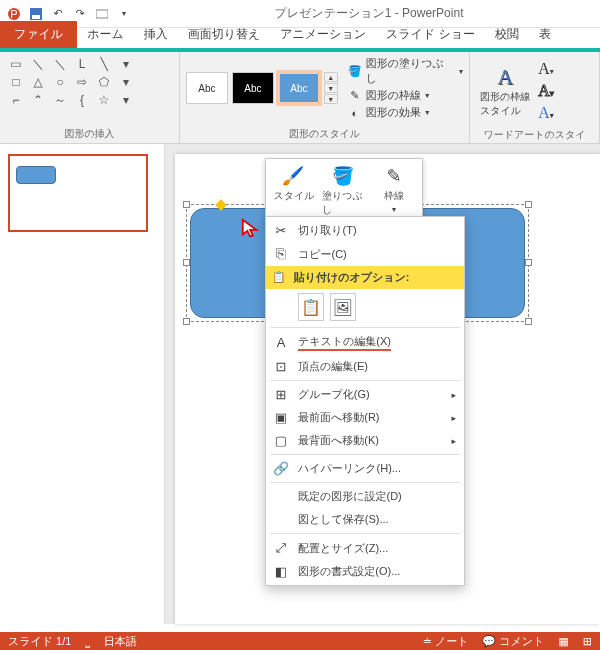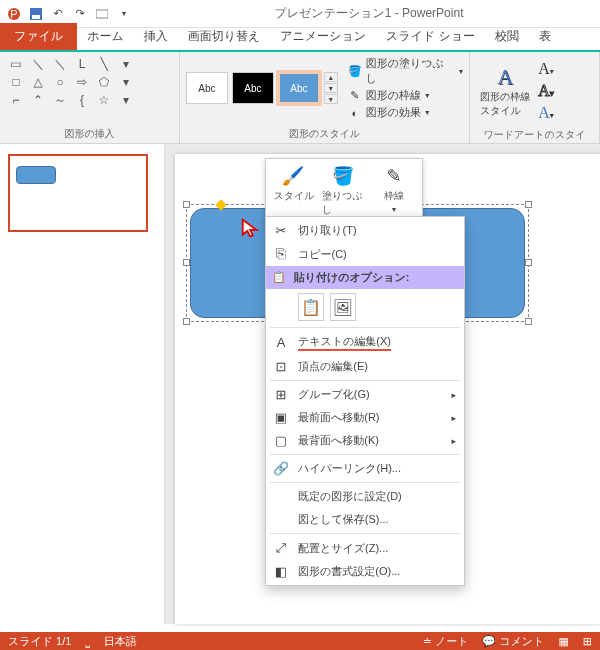--- a/index.html
+++ b/index.html
@@ -1,21 +1,21 @@
 <!DOCTYPE html>
 <html><head>
 <meta charset="utf-8">
 <style>
 *{margin:0;padding:0;box-sizing:border-box;font-family:"Meiryo UI","Yu Gothic UI",sans-serif;font-size:11px;color:#444}
 body{width:600px;height:650px;background:#fff;overflow:hidden;position:relative}
 .titlebar{height:28px;background:#fff;display:flex;align-items:center;border-bottom:1px solid #e1e1e1}
 .qat{display:flex;align-items:center;gap:2px;padding:0 4px}
 .qat-icon{width:20px;height:20px;display:flex;align-items:center;justify-content:center}
 .doc-title{flex:1;text-align:center;font-size:12px;color:#666}
-.ribbon-tabs{height:24px;background:#fff;display:flex;align-items:flex-end;border-bottom:2px solid #14b8a6}
+.ribbon-tabs{height:24px;background:#fff;display:flex;align-items:flex-end;border-bottom:4px solid #14b8a6}
 .file-tab{background:#d24726;color:#fff;padding:5px 14px;font-size:12px}
 .rtab{padding:5px 10px;font-size:12px;color:#444;cursor:pointer}
 .ribbon{height:92px;background:#f1f1f1;border-bottom:1px solid #d4d4d4;display:flex}
 .rgroup{border-right:1px solid #d4d4d4;padding:4px 6px 2px;display:flex;flex-direction:column;justify-content:space-between}
 .rgroup-label{text-align:center;font-size:10px;color:#666;padding-top:2px}
 .shapes-grid{display:grid;grid-template-columns:repeat(6,20px);grid-auto-rows:16px;gap:2px}
 .shapes-grid span{display:flex;align-items:center;justify-content:center;font-size:12px;color:#555}
 .style-row{display:flex;align-items:center;gap:4px}
 .style-thumb{width:42px;height:32px;border:1px solid #ccc;border-radius:0;display:flex;align-items:center;justify-content:center;font-size:10px}
 .style-thumb.white{background:#fff;color:#333}
@@ -45,21 +45,21 @@
 .rot-diamond{position:absolute;left:30px;top:-4px;width:8px;height:8px;background:#ffc000;transform:rotate(45deg)}
 .mini-toolbar{position:absolute;left:265px;top:158px;background:#fff;border:1px solid #c9c9c9;box-shadow:0 2px 6px rgba(0,0,0,.2);display:flex;padding:4px;gap:2px}
 .mini-btn{width:48px;display:flex;flex-direction:column;align-items:center;gap:2px;padding:2px}
 .mini-btn .icon{font-size:18px}
 .mini-btn .lbl{font-size:10px;color:#555}
 .ctx-menu{position:absolute;left:265px;top:216px;width:200px;background:#fff;border:1px solid #c9c9c9;box-shadow:0 4px 12px rgba(0,0,0,.25);padding:2px 0}
 .ctx-item{display:flex;align-items:center;padding:4px 8px 4px 6px;gap:8px;font-size:11px;color:#333}
 .ctx-item.disabled{color:#aaa}
 .ctx-item .icon{width:18px;text-align:center;font-size:13px}
 .ctx-sep{height:1px;background:#e0e0e0;margin:2px 4px}
-.ctx-header{background:#c4b5fd;padding:4px 8px 4px 32px;font-size:11px;color:#666;font-weight:bold}
+.ctx-header{background:#fde047;padding:4px 8px 4px 32px;font-size:11px;color:#666;font-weight:bold}
 .paste-opts{display:flex;gap:6px;padding:4px 8px 4px 32px}
 .paste-opt{width:26px;height:28px;border:1px solid #ccc;display:flex;align-items:center;justify-content:center;font-size:16px}
 .underline-red{border-bottom:2px solid #e74c3c}
 .statusbar{position:absolute;bottom:0;left:0;right:0;height:18px;background:#d24726;color:#fff;display:flex;align-items:center;padding:0 8px;font-size:11px;gap:14px}
 .statusbar .spacer{flex:1}
 .statusbar span{color:#fff}
 .cursor-arrow{position:absolute;left:240px;top:218px;width:22px;height:22px;z-index:100}
 </style>
 </head>
 <body>

